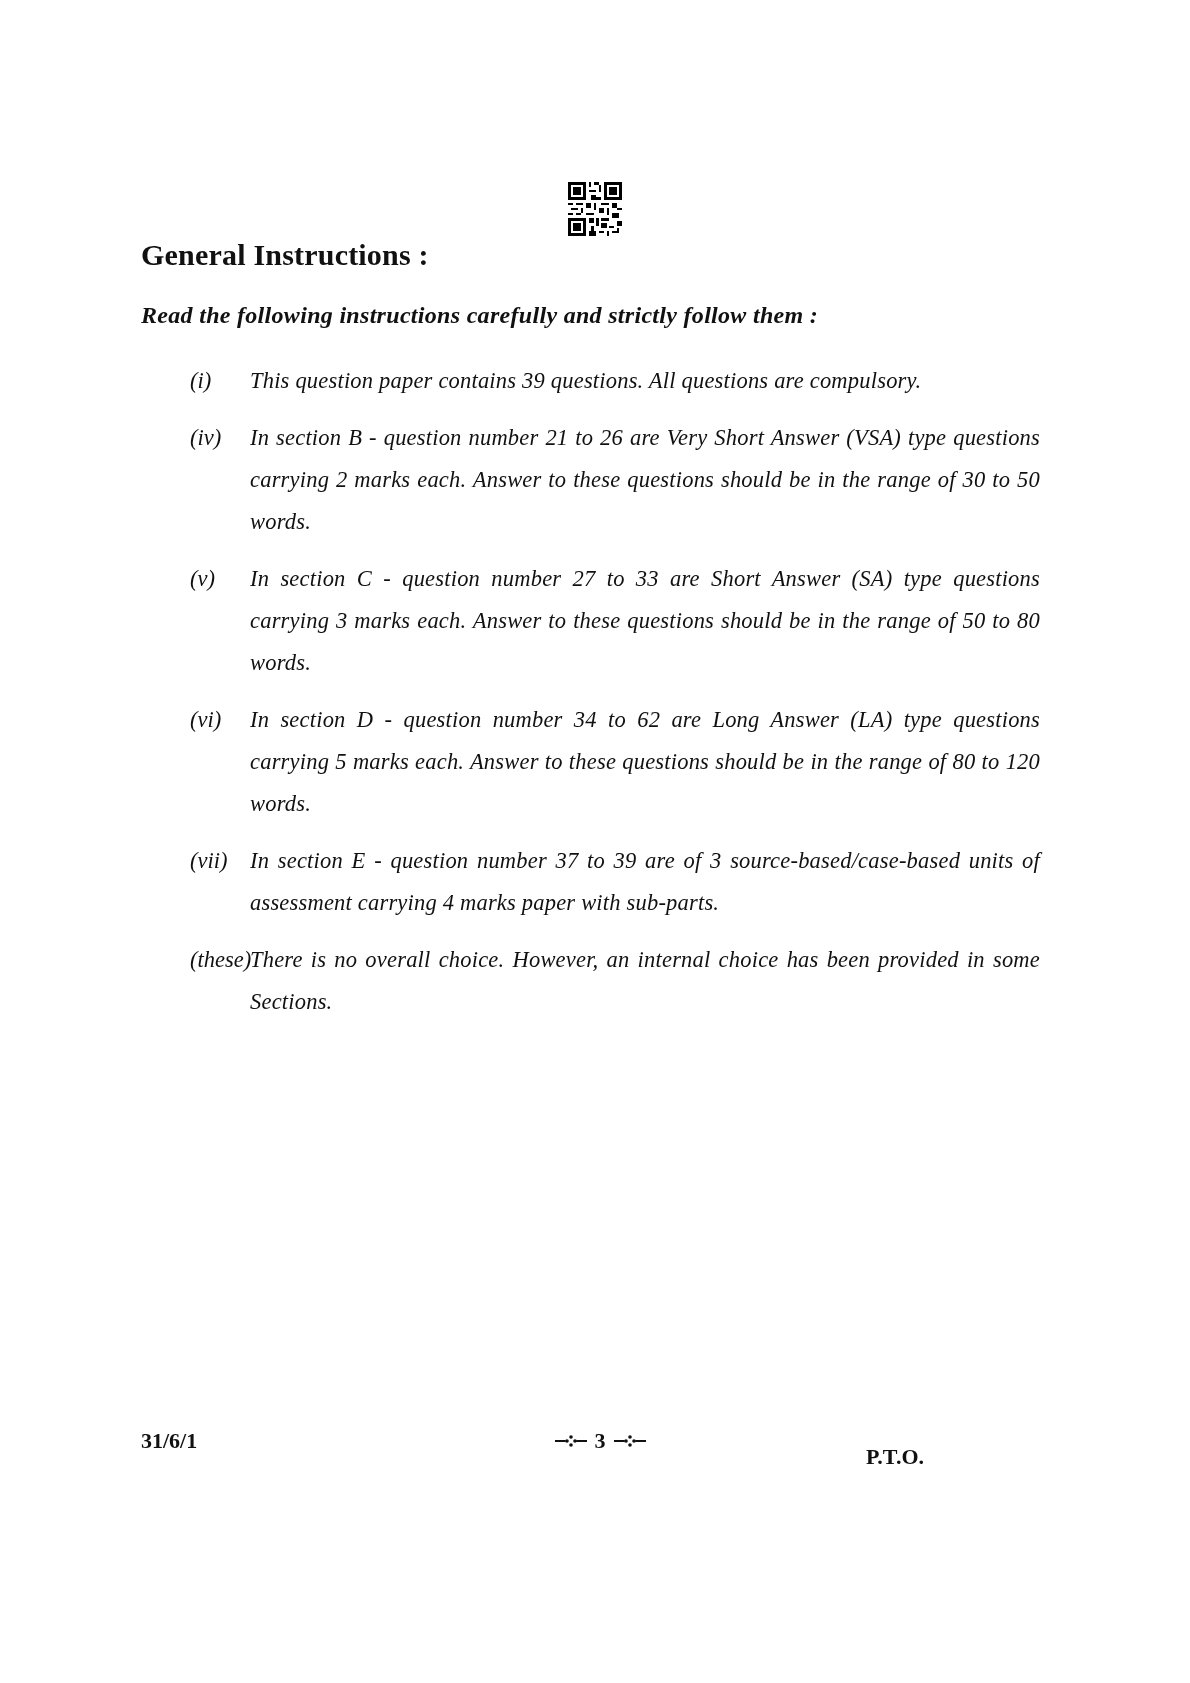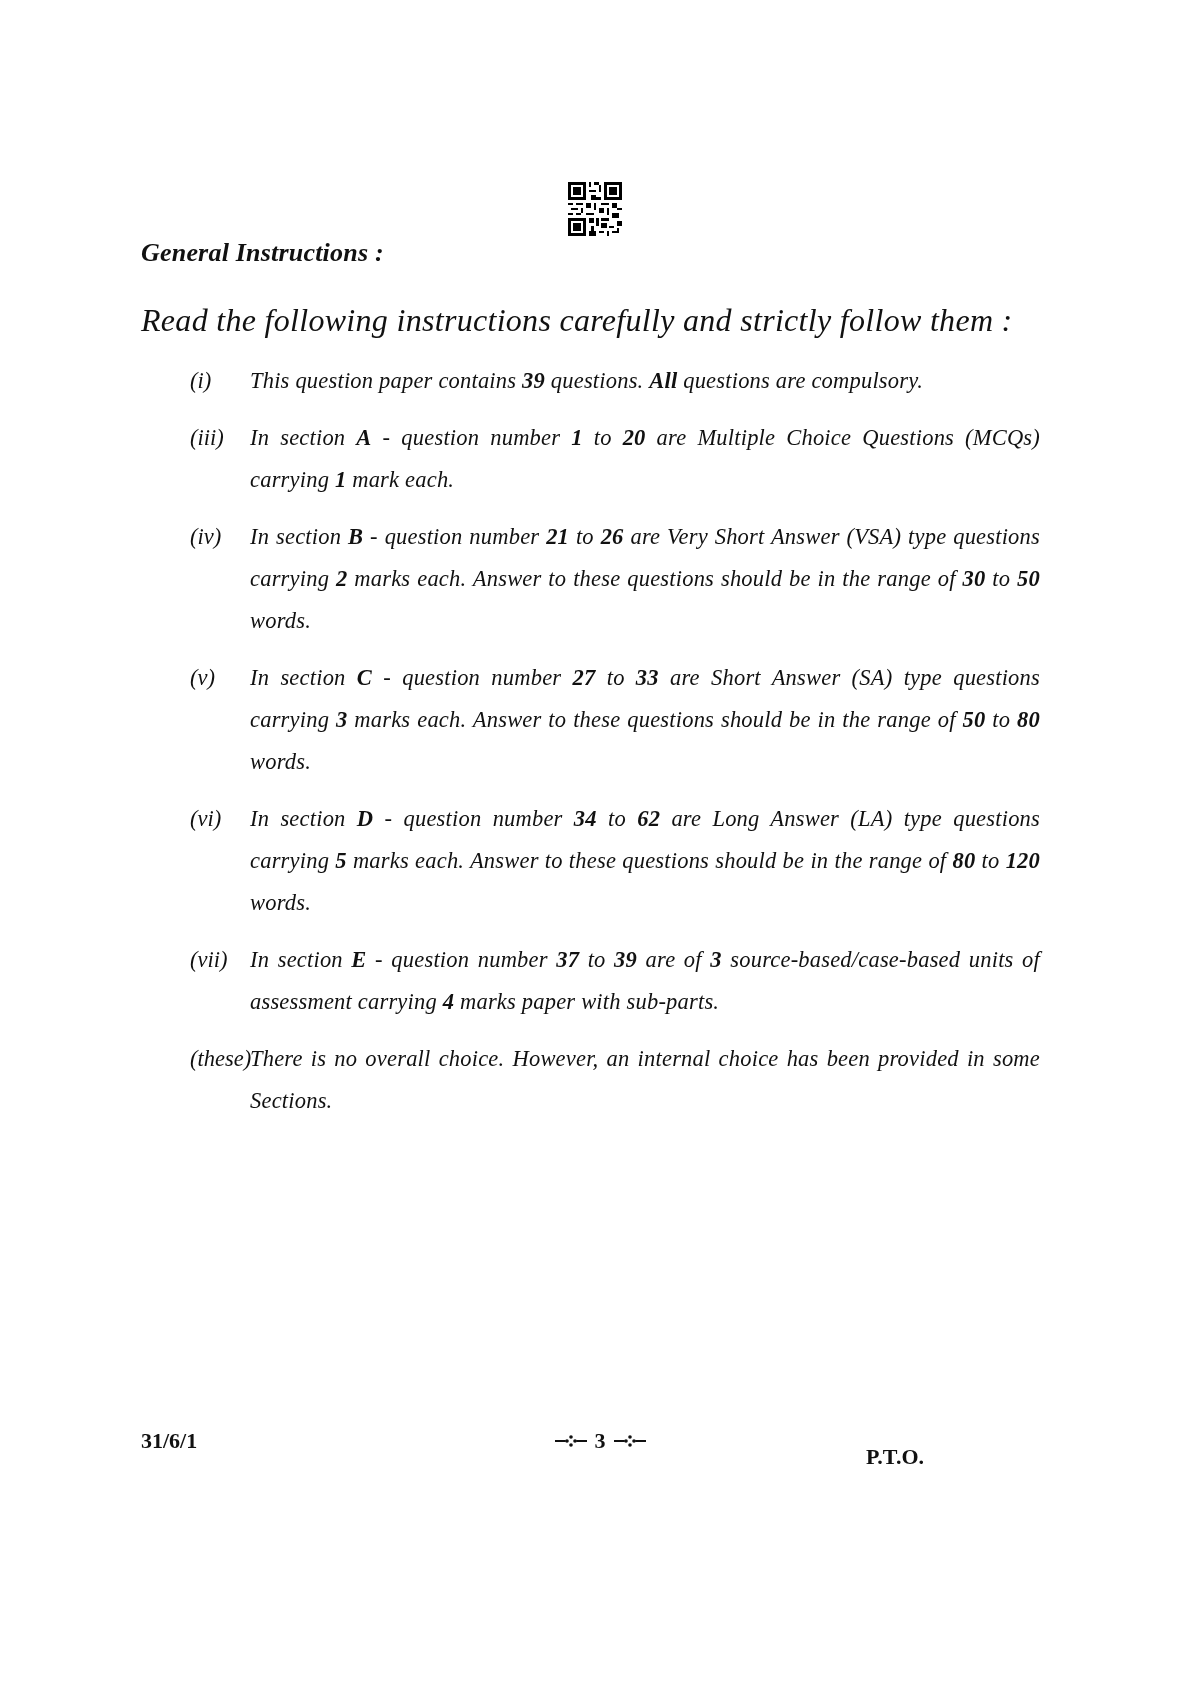--- a/index.html
+++ b/index.html
@@ -19,31 +19,30 @@
     position: absolute;
     left: 568px;
     top: 182px;
     width: 54px;
     height: 54px;
   }
   .heading {
     position: absolute;
     left: 141px;
     top: 238px;
-    font-size: 26px;
+    font-size: 30px;
     font-weight: bold;
     letter-spacing: 0.2px;
-    font-style: italic;
   }
   .subheading {
     position: absolute;
     left: 141px;
     top: 302px;
-    font-size: 32px;
-    font-weight: normal;
+    font-size: 24px;
+    font-weight: bold;
     font-style: italic;
     letter-spacing: 0.3px;
   }
   .list {
     position: absolute;
     left: 190px;
     top: 360px;
     width: 850px;
     margin: 0;
     padding: 0;
@@ -63,21 +62,21 @@
   }
   .text {
     flex: 1 1 auto;
     font-style: italic;
     font-size: 22.5px;
     line-height: 42px;
     text-align: justify;
     letter-spacing: 0.2px;
   }
   .text b {
-    font-weight: bold;
+    font-weight: normal;
   }
   .footer {
     position: absolute;
     top: 1428px;
     left: 0;
     width: 1058px;
     height: 36px;
     font-size: 22px;
     font-weight: bold;
   }
@@ -164,24 +163,20 @@
 
 <div class="heading">General Instructions :</div>
 <div class="subheading">Read the following instructions carefully and strictly follow them :</div>
 
 <ol class="list" id="instr-list">
     <li class="item">
       <span class="num">(i)</span>
       <span class="text"><span>This question paper contains </span><b>39</b><span> questions. </span><b>All</b><span> questions are compulsory.</span></span>
     </li>
     <li class="item">
-      <span class="num">(iii)</span>
-      <span class="text"><span>In section </span><b>A</b><span> - question number </span><b>1</b><span> to </span><b>20</b><span> are Multiple Choice Questions (MCQs) carrying </span><b>1</b><span> mark each.</span></span>
-    </li>
-    <li class="item">
       <span class="num">(iv)</span>
       <span class="text"><span>In section </span><b>B</b><span> - question number </span><b>21</b><span> to </span><b>26</b><span> are Very Short Answer (VSA) type questions carrying </span><b>2</b><span> marks each. Answer to these questions should be in the range of </span><b>30</b><span> to </span><b>50</b><span> words.</span></span>
     </li>
     <li class="item">
       <span class="num">(v)</span>
       <span class="text"><span>In section </span><b>C</b><span> - question number </span><b>27</b><span> to </span><b>33</b><span> are Short Answer (SA) type questions carrying </span><b>3</b><span> marks each. Answer to these questions should be in the range of </span><b>50</b><span> to </span><b>80</b><span> words.</span></span>
     </li>
     <li class="item">
       <span class="num">(vi)</span>
       <span class="text"><span>In section </span><b>D</b><span> - question number </span><b>34</b><span> to </span><b>62</b><span> are Long Answer (LA) type questions carrying </span><b>5</b><span> marks each. Answer to these questions should be in the range of </span><b>80</b><span> to </span><b>120</b><span> words.</span></span>

